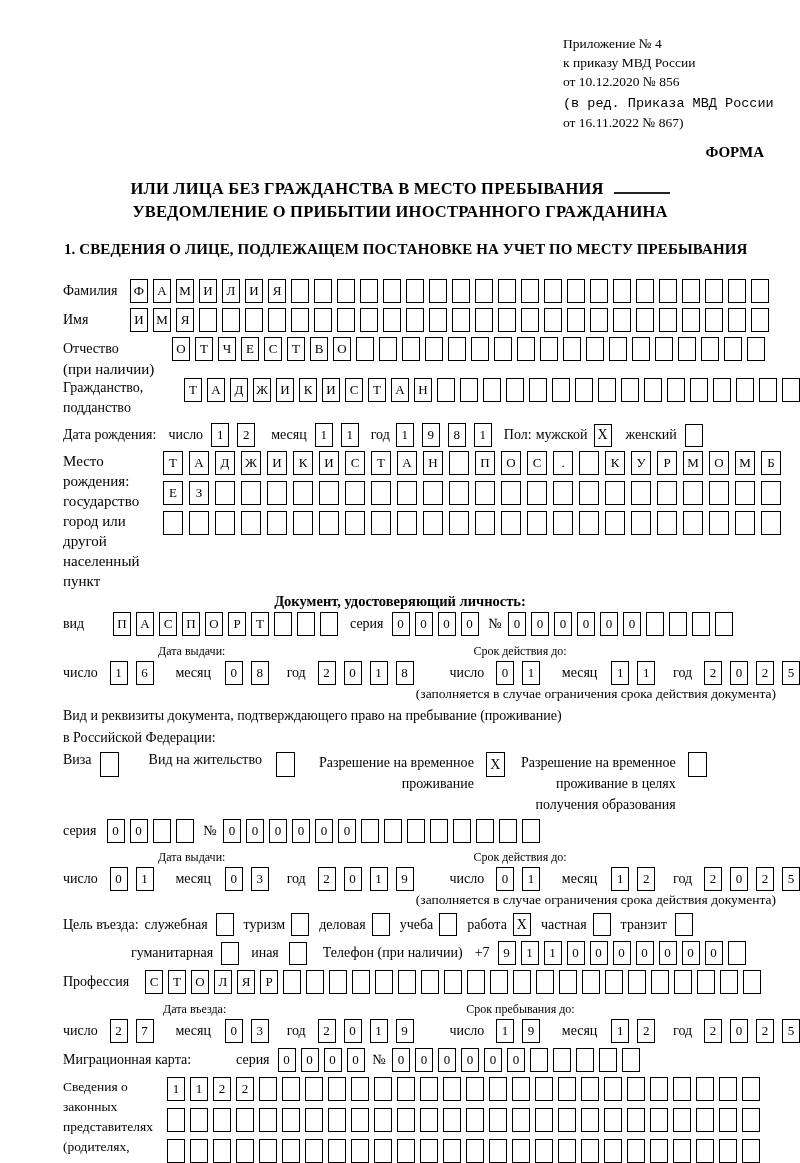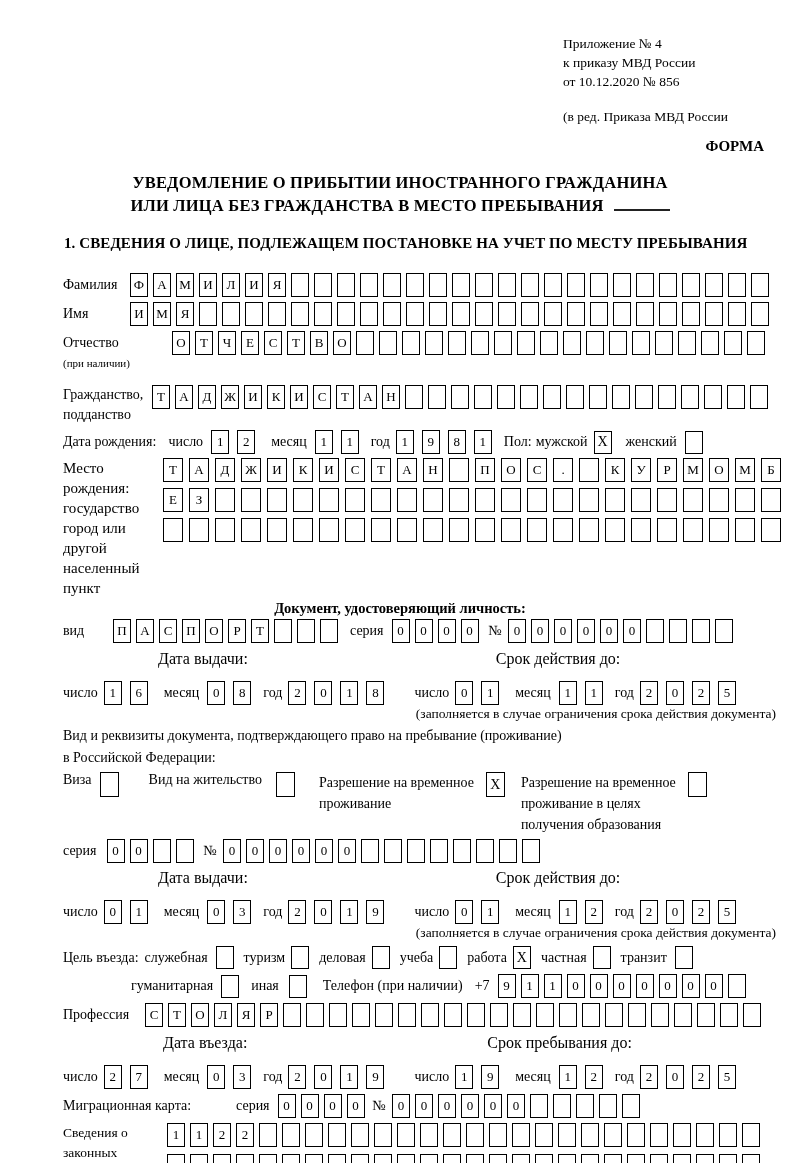--- a/index.html
+++ b/index.html
@@ -2,21 +2,21 @@
 <html><head>
 <meta charset="utf-8">
 <style>
   html,body{margin:0;padding:0;background:#888;}
   .page{
     width:800px;height:1163px;background:#ffffff;color:#000;
     font-family:"Liberation Serif","DejaVu Serif",serif;
     font-size:14px;position:relative;overflow:hidden;margin:0 auto;
   }
   .header{padding-top:34px;margin-left:563px;font-size:13.5px;line-height:19px;}
-  .edition{margin-top:16px;}
+  .edition{margin-top:3px;font-family:Liberation Mono, monospace;}
   .form-label{text-align:right;padding-right:36px;margin-top:12px;font-weight:bold;font-size:15px;}
   .title{text-align:center;font-weight:bold;font-size:16.5px;line-height:23px;margin-top:16px;letter-spacing:.2px;}
   .uline{display:inline-block;width:56px;border-bottom:2px solid #222;margin-left:10px;}
   .sec-heading{margin:18px 0 0 64px;font-weight:bold;font-size:15px;letter-spacing:.1px;}
 
   .row{display:flex;align-items:center;margin-left:63px;}
   .row.top{align-items:flex-start;}
   .lblcol{flex:none;line-height:20px;}
   .w67{width:67px;}.w109{width:109px;}.w89{width:89px;}.w92{width:92px;font-size:15px;}
   .w50{width:50px;}.w82{width:82px;}.w104{width:104px;font-size:13.5px;line-height:20px;}
@@ -26,52 +26,53 @@
   .cells{display:flex;gap:5px;flex:none;}
   .cells.dt{gap:8px;}
   .cells.wide{gap:6px;}
   .cell{box-sizing:border-box;flex:none;width:18px;height:24px;border:1.6px solid #000;
         display:flex;align-items:center;justify-content:center;font-size:13px;}
   .cells.wide .cell{width:20px;}
   .cb{box-sizing:border-box;flex:none;width:19px;height:25px;border:1.6px solid #000;
       display:inline-flex;align-items:center;justify-content:center;font-size:14px;}
   .cbs{width:18px;height:23px;}
 
-  .mt1{margin-top:14px;}.mt2{margin-top:2px;}.mt4{margin-top:4px;}.mt5{margin-top:5px;}
+  .mt1{margin-top:1px;justify-content:space-between;}.mt2{margin-top:2px;}.mt4{margin-top:4px;}.mt5{margin-top:5px;}
   .mt6{margin-top:6px;}.mt7{margin-top:7px;}
   .ml4{margin-left:4px;}.ml6{margin-left:6px;}.ml8{margin-left:8px;}
   .ml10{margin-left:10px;}.ml12{margin-left:12px;}.ml14{margin-left:14px;}.ml16{margin-left:16px;}.ml24{margin-left:24px;}.ml30{margin-left:30px;}
   .ml45{margin-left:45px;}.ml95{margin-left:95px;}.ml100{margin-left:100px;}
   .ml240{margin-left:240px;}.ml248{margin-left:248px;}
 
   .center-b{ text-align:center;font-weight:bold;font-size:14.5px;margin-top:2px;}
   .note-r{text-align:right;padding-right:24px;font-size:13.5px;line-height:15px;margin-top:1px;padding-left:18px;}
-  .dlrow{font-size:16px;line-height:17px;}
-  .optcol{display:flex;flex-direction:column;text-align:left;line-height:21px;}
+  .dlrow{font-size:12px;line-height:17px;}
+  .optcol{display:flex;flex-direction:column;text-align:right;line-height:21px;}
   .plain{margin-left:63px;line-height:18px;}
-  .small-note{font-size:11px;line-height:16px;font-family:Liberation Serif, serif;}
+  .small-note{font-size:15px;line-height:16px;font-family:Liberation Serif, serif;}
 </style>
 </head>
 <body>
 
 <div class="page">
 
   <div class="header">
     <div>Приложение № 4</div>
     <div>к приказу МВД России</div>
     <div>от 10.12.2020 № 856</div>
     <div class="edition">(в ред. Приказа МВД России</div>
+    <div>от 16.11.2022 № 867)</div>
   </div>
   <div class="form-label">ФОРМА</div>
 
   <div class="title">
-    <div>УВЕДОМЛЕНИЕ О ПРИБЫТИИ ИНОСТРАННОГО ГРАЖДАНИНА</div>
     <div>
       <span>ИЛИ ЛИЦА БЕЗ ГРАЖДАНСТВА В МЕСТО ПРЕБЫВАНИЯ</span><span class="uline"></span>
     </div>
+    <div>УВЕДОМЛЕНИЕ О ПРИБЫТИИ ИНОСТРАННОГО ГРАЖДАНИНА</div>
   </div>
 
   <div class="sec-heading">1. СВЕДЕНИЯ О ЛИЦЕ, ПОДЛЕЖАЩЕМ ПОСТАНОВКЕ НА УЧЕТ ПО МЕСТУ ПРЕБЫВАНИЯ</div>
 
   <div class="row" style="margin-top:21px">
     <span class="lblcol w67">Фамилия</span>
     <div class="cells">
         <span class="cell">Ф</span>
         <span class="cell">А</span>
         <span class="cell">М</span>

